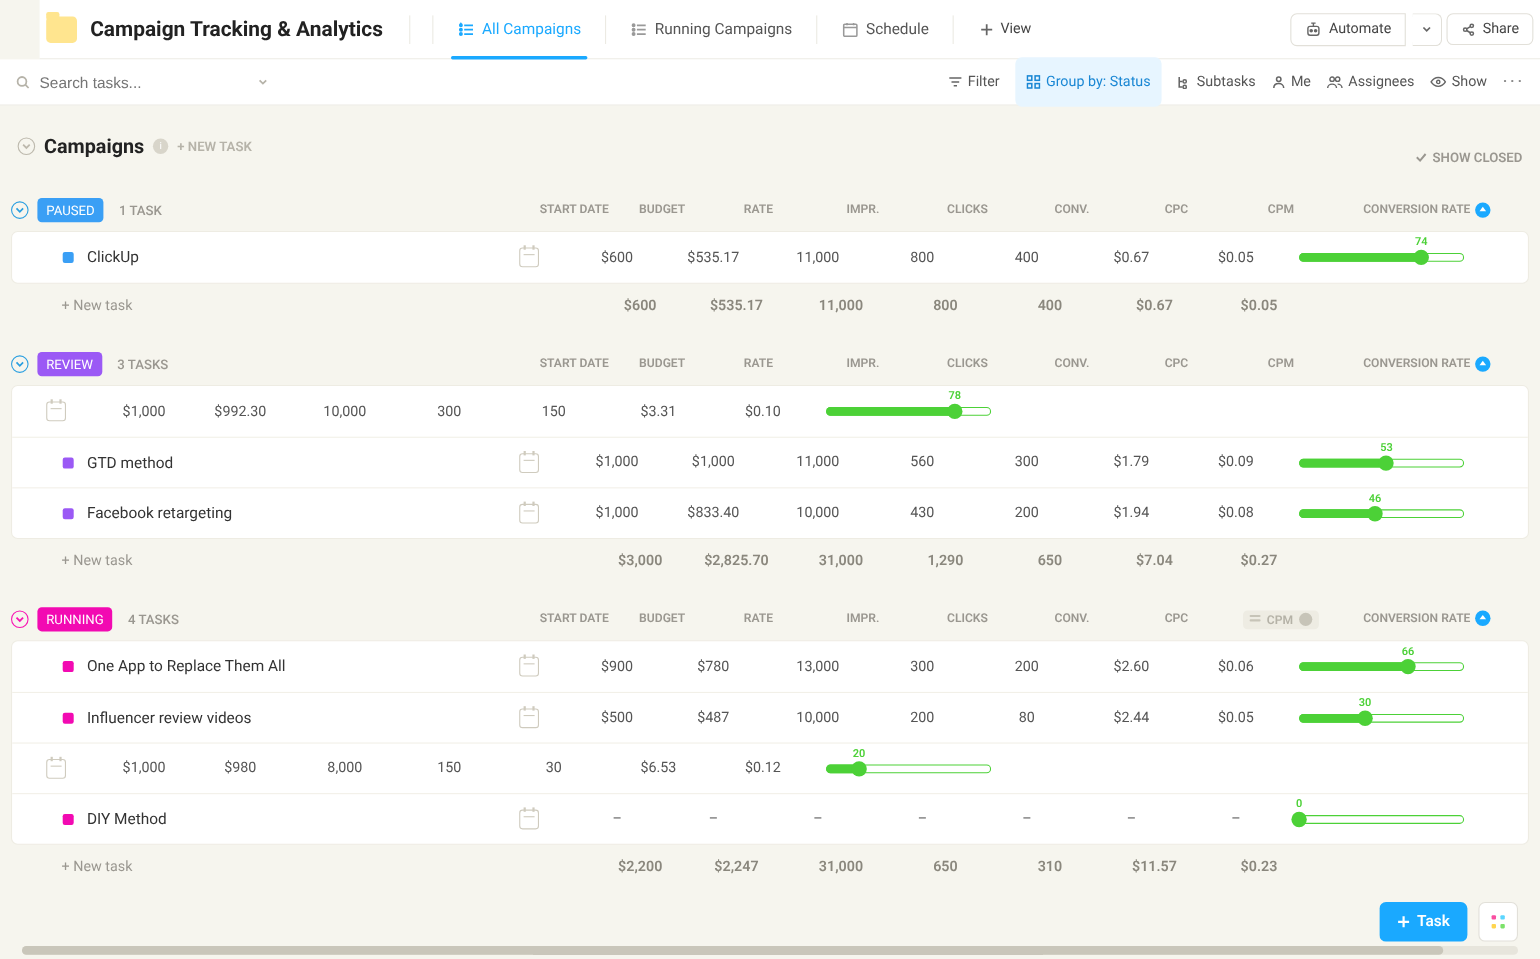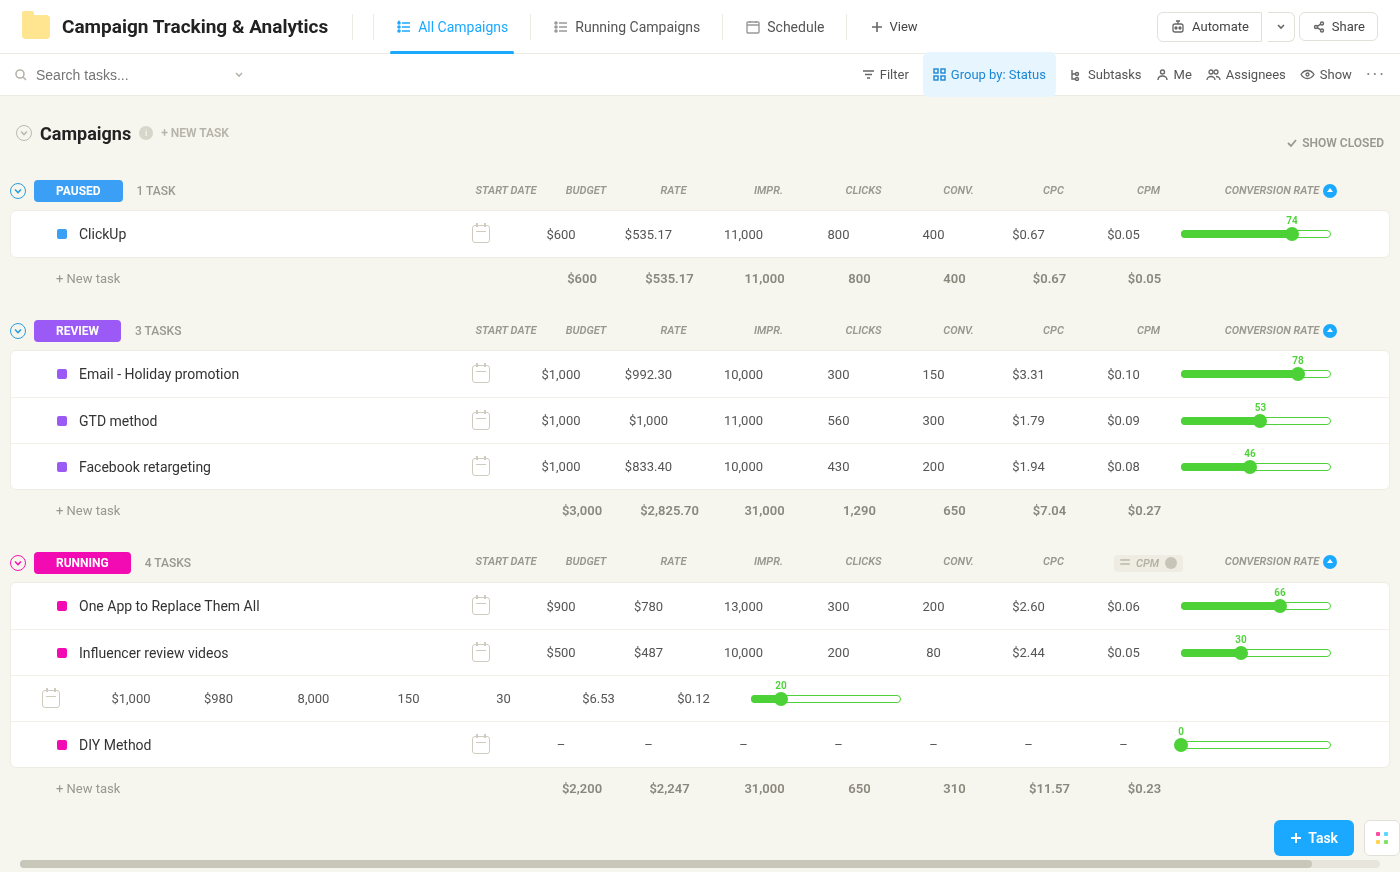--- a/index.html
+++ b/index.html
@@ -1,18 +1,18 @@
 <!DOCTYPE html>
 <html><head>
 <meta charset="utf-8">
 <style>
   * { box-sizing: border-box; margin: 0; padding: 0; }
   body { font-family: -apple-system, BlinkMacSystemFont, "Segoe UI", Roboto, sans-serif; background:#f6f5ee; color:#333; font-size:13px; width:1400px; }
   
-  .topnav { display:flex; align-items:center; height:54px; background:#fff; border-bottom:1px solid #eceae3; padding:0 22px; gap:4px; }
+  .topnav { display:flex; align-items:center; height:54px; background:#fff; border-bottom:1px solid #eceae3; padding:0 6px; gap:4px;margin-left:36px; }
   .folder-icon { width:28px; height:24px; background:#ffe58f; border-radius:4px; margin-right:8px; position:relative; }
   .folder-icon:before { content:""; position:absolute; top:-4px; left:0; width:12px; height:6px; background:#ffe58f; border-radius:2px 2px 0 0; }
   .page-title { font-size:19px; font-weight:700; color:#222; margin-right:12px; }
   .vsep { width:1px; height:26px; background:#eceae3; margin:0 8px; }
   .tab { display:flex; align-items:center; gap:6px; padding:0 10px; height:52px; color:#555; font-size:14px; cursor:pointer; position:relative; }
   .tab.active { color:#1aa9ff; }
   .tab.active:after { content:""; position:absolute; bottom:-1px; left:4px; right:4px; height:3px; background:#1aa9ff; border-radius:2px; }
   .tab svg, .tab .ico { width:16px; height:16px; }
   .spacer { flex:1; }
   .btn-outline { display:flex; align-items:center; gap:6px; padding:6px 12px; border:1px solid #e2e0d9; border-radius:6px; color:#444; background:#fff; cursor:pointer; font-size:13px; }
@@ -32,26 +32,26 @@
   .chev-circle { width:16px; height:16px; border:1.5px solid #bdb9ad; border-radius:50%; display:flex; align-items:center; justify-content:center; color:#bdb9ad; }
   .section-title { font-size:18px; font-weight:700; color:#222; }
   .info-dot { width:14px; height:14px; border-radius:50%; background:#d8d5ca; color:#fff; font-size:9px; display:flex; align-items:center; justify-content:center; }
   .new-task-link { color:#b6b3a9; font-size:12px; font-weight:600; cursor:pointer; }
   .show-closed { color:#9a9790; font-size:12px; font-weight:600; display:flex; align-items:center; gap:4px;margin-top:20px; }
   
   .group { margin-top:18px; }
   .group-header { display:flex; align-items:center; height:30px; }
   .chev-circle.sb { border-color:#2a9fe0; color:#2a9fe0; }
   .chev-circle.pk { border-color:#f815b3; color:#f815b3; }
-  .status-pill { margin-left:8px; padding:4px 22px; border-radius:4px; color:#fff; font-size:12px; font-weight:700; }
+  .status-pill { margin-left:8px; padding:4px 8px; border-radius:4px; color:#fff; font-size:12px; font-weight:400; }
   .status-paused { background:#3a9ff5; }
   .status-review { background:#9b59f5; }
   .status-running { background:#f20ab2; }
   .task-count { margin-left:14px; color:#9a9790; font-size:12px; font-weight:500; }
-  .col-headers { position:absolute; right:24px; display:grid; grid-template-columns:80px 80px 95px 95px 95px 95px 95px 95px 170px; text-align:center; color:#9a9790; font-size:11px; font-weight:600;font-style:italic; }
+  .col-headers { position:absolute; right:8px; display:grid; grid-template-columns:80px 80px 95px 95px 95px 95px 95px 95px 170px; text-align:center; color:#9a9790; font-size:11px; font-weight:600; }
   .col-headers .ch { padding:2px 0; }
   .col-headers .sort { width:14px; height:14px; border-radius:50%; background:#1aa9ff; display:inline-flex; align-items:center; justify-content:center; margin-left:4px; vertical-align:middle; }
   .col-headers .sort svg { width:8px; height:8px; }
   .cpm-drag { background:#eeece3; border-radius:4px; padding:2px 6px; display:inline-flex; align-items:center; gap:6px; color:#b5b2a7; }
   .drag-handle { width:10px; height:10px; position:relative; }
   .drag-handle::before,.drag-handle::after{content:"";position:absolute;left:0;right:0;height:2px;background:#c7c4b8;border-radius:1px;}
   .drag-handle::before{top:1px;} .drag-handle::after{top:5px;}
   
   .rows { margin-top:4px; background:#fff; border:1px solid #eeece3; border-radius:6px; overflow:hidden; }
   .row { display:flex; align-items:center; height:46px; border-top:1px solid #f2f0e8; }
@@ -69,21 +69,21 @@
   .date-ico .d{position:absolute;top:5px;left:3px;right:3px;bottom:3px;border-top:1.5px solid #cfcbbe;}
   .progress-wrap { position:relative; width:150px; height:14px; margin:0 auto; }
   .progress-track { position:absolute; top:3px; left:0; right:0; height:8px; border:1.5px solid #4cd137; border-radius:6px; background:#fff; }
   .progress-fill { position:absolute; top:3px; left:0; height:8px; background:#4cd137; border-radius:6px; }
   .progress-knob { position:absolute; top:0; width:14px; height:14px; background:#4cd137; border-radius:50%; }
   .progress-label { position:absolute; top:-12px; font-size:10px; color:#4cd137; transform:translateX(-50%); font-weight:600; }
   .footer-row { display:flex; align-items:center; height:40px; color:#8a877d; font-size:13px; }
   .footer-row .name { flex:0 0 452px; padding-left:46px; }
   .footer-cells { display:grid; grid-template-columns:80px 80px 95px 95px 95px 95px 95px 95px 170px; text-align:center; flex:1; font-weight:600; }
   
-  .float-bottom { position:fixed; bottom:16px; right:0; display:flex; gap:10px; }
+  .float-bottom { position:fixed; bottom:16px; right:20px; display:flex; gap:10px; }
   .task-btn { background:#1aa9ff; color:#fff; border-radius:6px; padding:8px 16px; font-size:14px; font-weight:600; display:flex; align-items:center; gap:6px; cursor:pointer; }
   .grid-btn { width:36px; height:36px; border:1px solid #e2e0d9; border-radius:6px; background:#fff; display:flex; align-items:center; justify-content:center; cursor:pointer; }
   .hscroll { position:fixed; bottom:4px; left:20px; right:20px; height:8px; background:#e7e5dc; border-radius:4px; }
   .hscroll-inner { width:95%; height:100%; background:#c9c6ba; border-radius:4px; }
   svg { display:block; }
 </style>
 </head>
 <body>
 
 <div class="topnav">
@@ -337,24 +337,20 @@
             <div class="ch">CONVERSION RATE<span class="sort">
                 <svg viewBox="0 0 8 8" fill="#fff">
                   <path d="M4 1l3 4H1z"></path>
                 </svg>
               </span></div>
   </div>
     </div>
     <div class="rows">
 
         <div class="row">
-          <div class="name">
-            <span class="task-dot dot-review"></span>
-            <span>Email - Holiday promotion</span>
-          </div>
           <div class="cells">
             <div class="c">
                 <div class="date-ico">
                   <div class="d"></div>
                 </div>
               </div>
             <div class="c">$1,000</div>
             <div class="c">$992.30</div>
             <div class="c">10,000</div>
             <div class="c">300</div>

